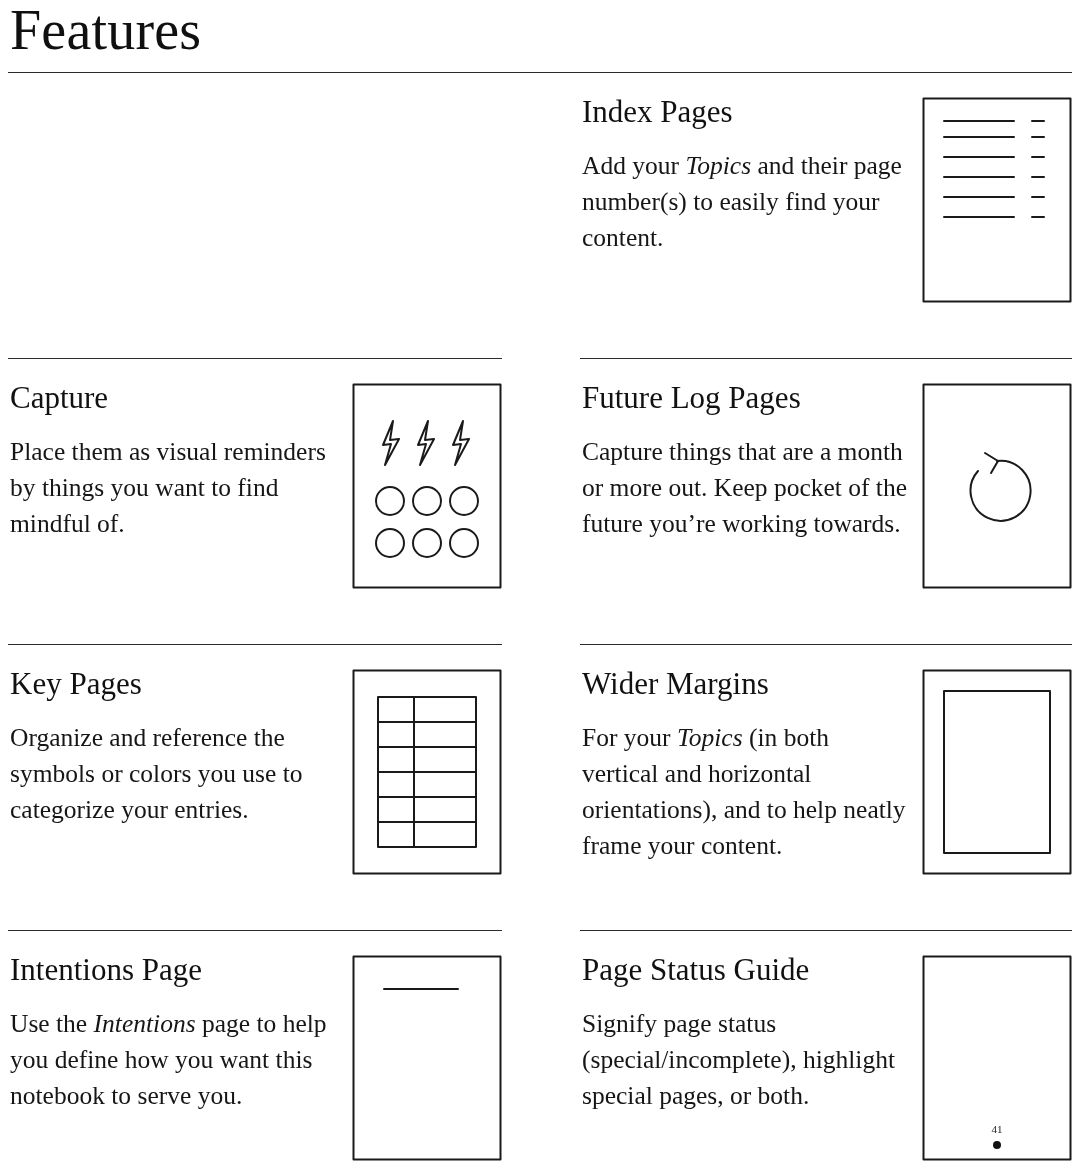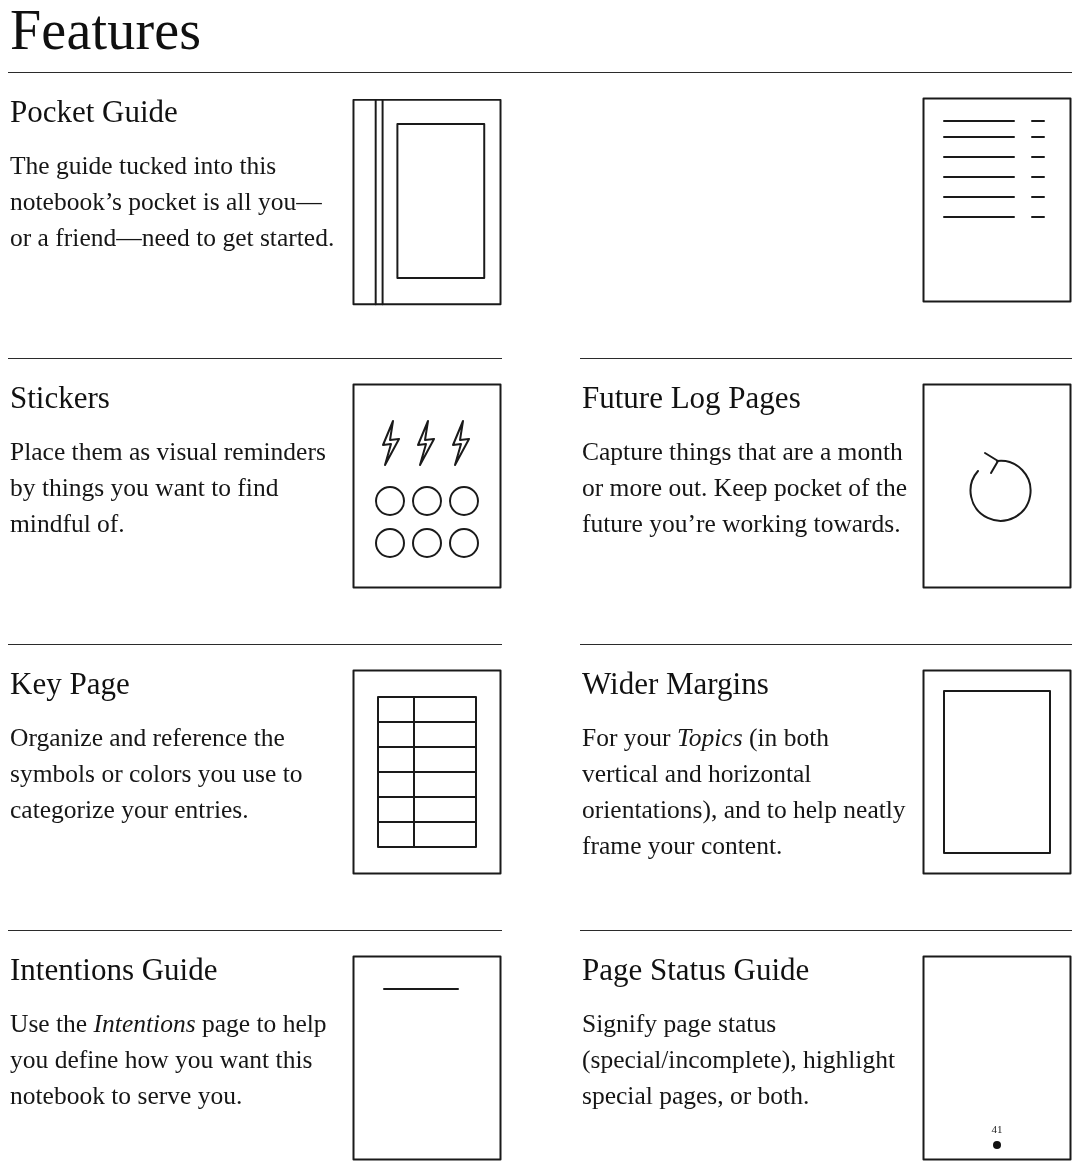--- a/index.html
+++ b/index.html
@@ -123,40 +123,28 @@
 <body>
 
 <div class="page">
 
   <h1 class="page-title">Features</h1>
   <hr class="title-rule">
 
   <div class="grid">
 
     <div class="cell left">
-      <div class="inner">
-        <div class="textcol">
-          <h2 class="feature-title">Pocket Guide</h2>
-          <p class="feature-desc">The guide tucked into this notebook’s pocket is all you—or a friend—need to get started.</p>
-        </div>
-        <div class="art">
-          <svg width="152" height="210" viewBox="0 0 152 210">
-            <rect class="ink" x="1.5" y="1.5" width="149" height="207"></rect>
-            <line class="ink" x1="24" y1="1.5" x2="24" y2="208.5"></line>
-            <line class="ink" x1="31" y1="1.5" x2="31" y2="208.5"></line>
-            <rect class="ink" x="46" y="26" width="88" height="156"></rect>
-          </svg>
-        </div>
-      </div>
       <div class="cell-rule"></div>
     </div>
 
     <div class="cell right">
       <div class="inner">
         <div class="textcol">
+          <h2 class="feature-title">Index Pages</h2>
+          <p class="feature-desc">Add your <em>Topics</em> and their page number(s) to easily find your content.</p>
         </div>
         <div class="art">
           <svg width="150" height="206" viewBox="0 0 150 206">
             <rect class="ink" x="1.5" y="1.5" width="147" height="203"></rect>
             <line class="ink" x1="22" y1="24" x2="92" y2="24"></line>
             <line class="ink" x1="110" y1="24" x2="122" y2="24"></line>
             <line class="ink" x1="22" y1="40" x2="92" y2="40"></line>
             <line class="ink" x1="110" y1="40" x2="122" y2="40"></line>
             <line class="ink" x1="22" y1="60" x2="92" y2="60"></line>
             <line class="ink" x1="110" y1="60" x2="122" y2="60"></line>
@@ -168,21 +156,21 @@
             <line class="ink" x1="110" y1="120" x2="122" y2="120"></line>
           </svg>
         </div>
       </div>
       <div class="cell-rule"></div>
     </div>
 
     <div class="cell left">
       <div class="inner">
         <div class="textcol">
-          <h2 class="feature-title">Stickers</h2>
+          <h2 class="feature-title">Capture</h2>
           <p class="feature-desc">Place them as visual reminders by things you want to find mindful of.</p>
         </div>
         <div class="art">
           <svg width="150" height="206" viewBox="0 0 150 206">
             <rect class="ink" x="1.5" y="1.5" width="147" height="203"></rect>
             <path class="ink" d="M41 38 L31 62 L39 61 L33 82 L47 56 L38 57 Z"></path>
             <path class="ink" d="M76 38 L66 62 L74 61 L68 82 L82 56 L73 57 Z"></path>
             <path class="ink" d="M111 38 L101 62 L109 61 L103 82 L117 56 L108 57 Z"></path>
             <circle class="ink" cx="38" cy="118" r="14"></circle>
             <circle class="ink" cx="75" cy="118" r="14"></circle>
@@ -209,21 +197,21 @@
             <path class="ink" d="M63 70 L76 78 L69 90" stroke-width="2.4"></path>
           </svg>
         </div>
       </div>
       <div class="cell-rule"></div>
     </div>
 
     <div class="cell left">
       <div class="inner">
         <div class="textcol">
-          <h2 class="feature-title">Key Page</h2>
+          <h2 class="feature-title">Key Pages</h2>
           <p class="feature-desc">Organize and reference the symbols or colors you use to categorize your entries.</p>
         </div>
         <div class="art">
           <svg width="150" height="206" viewBox="0 0 150 206">
             <rect class="ink" x="1.5" y="1.5" width="147" height="203"></rect>
             <rect class="ink" x="26" y="28" width="98" height="150"></rect>
             <line class="ink" x1="26" y1="53" x2="124" y2="53"></line>
             <line class="ink" x1="26" y1="78" x2="124" y2="78"></line>
             <line class="ink" x1="26" y1="103" x2="124" y2="103"></line>
             <line class="ink" x1="26" y1="128" x2="124" y2="128"></line>
@@ -247,21 +235,21 @@
             <rect class="ink" x="22" y="22" width="106" height="162"></rect>
           </svg>
         </div>
       </div>
       <div class="cell-rule"></div>
     </div>
 
     <div class="cell left norule">
       <div class="inner">
         <div class="textcol">
-          <h2 class="feature-title">Intentions Guide</h2>
+          <h2 class="feature-title">Intentions Page</h2>
           <p class="feature-desc">Use the <em>Intentions</em> page to help you define how you want this notebook to serve you.</p>
         </div>
         <div class="art">
           <svg width="150" height="206" viewBox="0 0 150 206">
             <rect class="ink" x="1.5" y="1.5" width="147" height="203"></rect>
             <line class="ink" x1="32" y1="34" x2="106" y2="34" stroke-width="2.2"></line>
           </svg>
         </div>
       </div>
 

